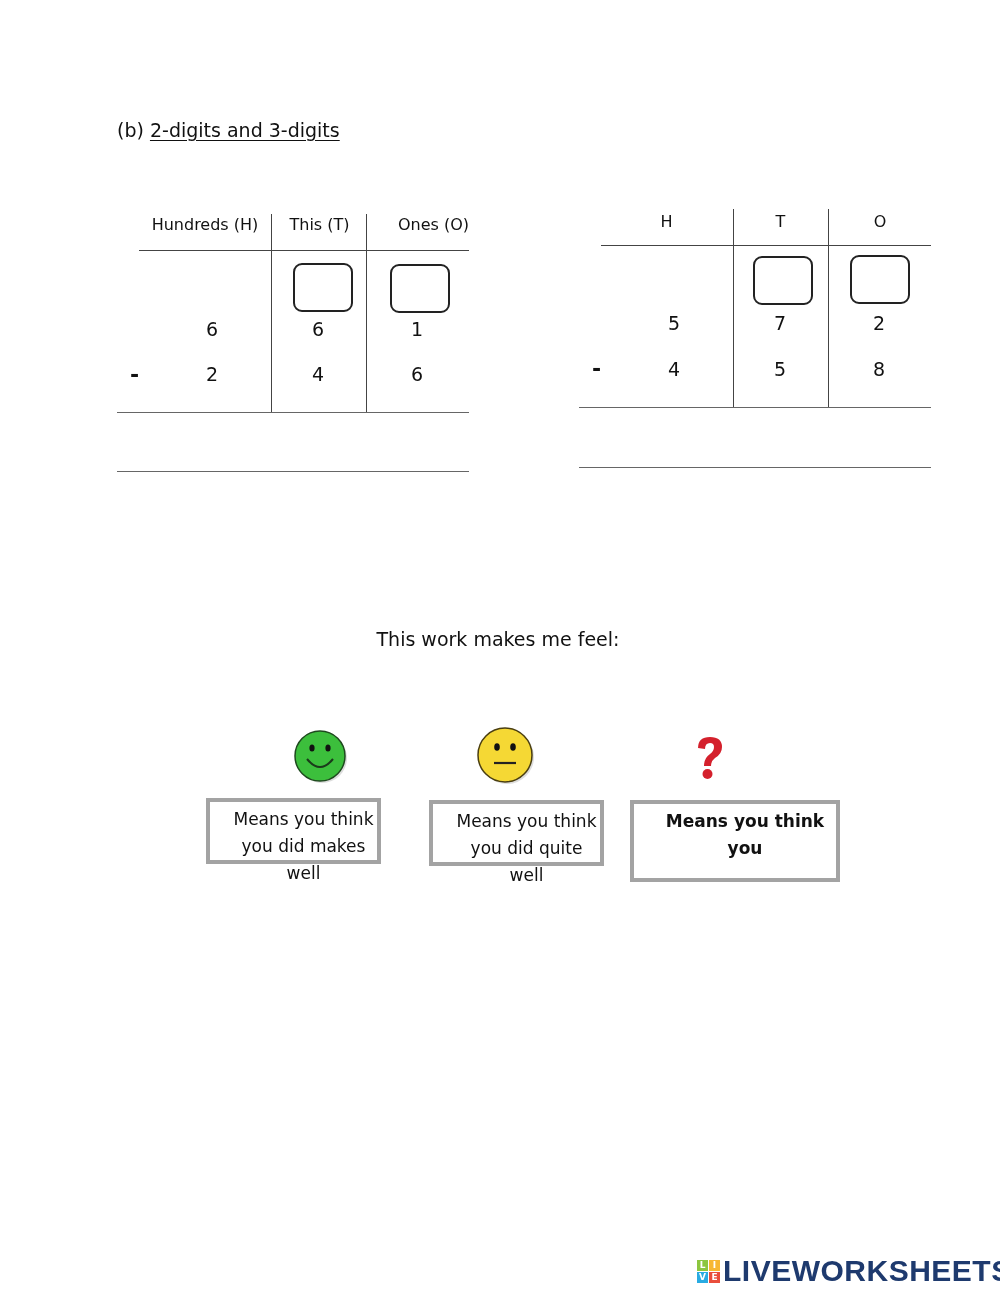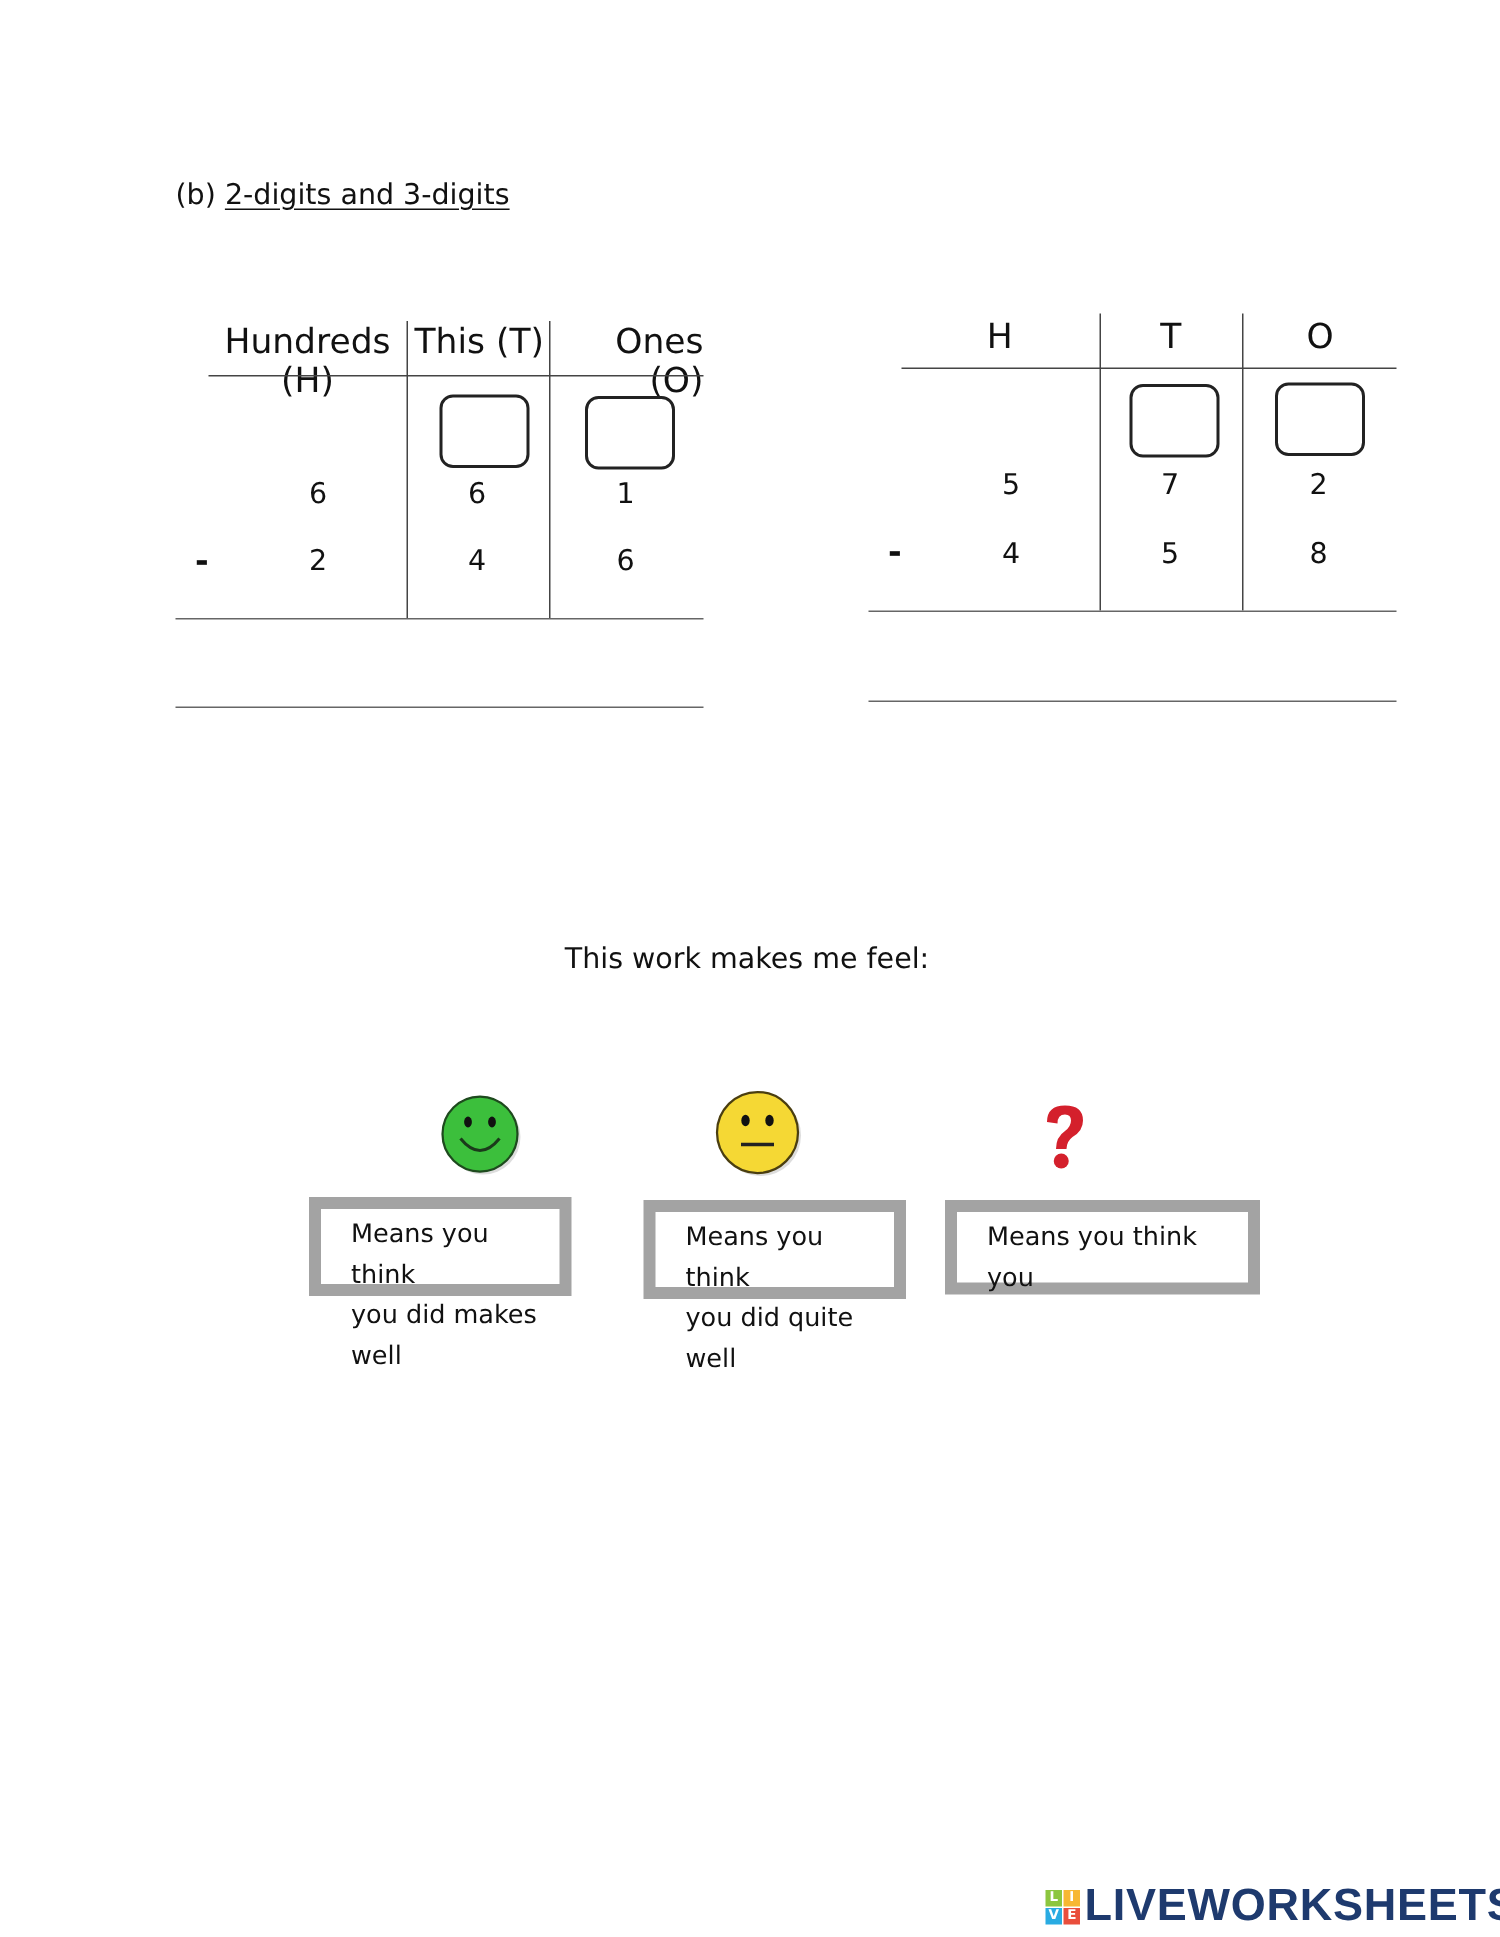--- a/index.html
+++ b/index.html
@@ -3,28 +3,28 @@
 <meta charset="utf-8">
 <style>
   html, body { margin:0; padding:0; background:#ffffff; }
   body { width:1000px; height:1291px; position:relative; overflow:hidden;
          font-family:"DejaVu Sans", sans-serif; color:#111; }
   .abs { position:absolute; }
   .heading { left:117px; top:119px; font-size:19px; }
   .heading .u { text-decoration:underline; text-underline-offset:3px; }
   .hline { position:absolute; height:0; border-top:1.5px solid #444; }
   .vline { position:absolute; width:0; border-left:1.5px solid #444; }
-  .colhdr { position:absolute; font-size:23px; text-align:center; }
+  .colhdr { position:absolute; font-size:16px; text-align:center; }
   .digit { position:absolute; font-size:19px; text-align:center; width:40px; }
   .box { position:absolute; border:2px solid #222; border-radius:9px; background:#fff; }
   .minus { position:absolute; font-size:22px; font-weight:bold; }
   .feel { position:absolute; left:0; width:1000px; top:628px; text-align:center; font-size:19px; margin-left:-2px; }
   .face { position:absolute; }
-  .card { position:absolute; border:8px solid #a3a3a3; background:#fff; font-size:17px;
-          text-align:left; line-height:27px; padding-top:4px; box-sizing:border-box;padding-left:20px; }
+  .card { position:absolute; border:4px solid #a3a3a3; background:#fff; font-size:17px;
+          text-align:center; line-height:27px; padding-top:4px; box-sizing:border-box;padding-left:20px; }
   .logo { position:absolute; left:697px; top:1254px; display:flex; align-items:center; }
   .logo .tiles { display:grid; grid-template-columns:11px 11px; grid-gap:1px; margin-right:3px; }
   .logo .tile { width:11px; height:11px; font-size:9px; font-weight:bold; color:#fff;
                 display:flex; align-items:center; justify-content:center; line-height:1; }
   .logo .word { font-family:"Liberation Sans", sans-serif; font-weight:bold; font-size:30px;
                 color:#1e3a6e; letter-spacing:0.5px; }
 </style>
 </head>
 <body>
 
@@ -109,21 +109,21 @@
 </svg>
 
 <div class="card" style="left:206px; top:798px; width:175px; height:66px;">
   <div>Means you think</div>
   <div>you did makes well</div>
 </div>
 <div class="card" style="left:429px; top:800px; width:175px; height:66px;">
   <div>Means you think</div>
   <div>you did quite well</div>
 </div>
-<div class="card" style="left:630px; top:800px; width:210px; height:63px;">
+<div class="card" style="left:630px; top:800px; width:210px; height:82px;font-weight:bold;">
   <div>Means you think you</div>
 </div>
 
 <div class="logo">
   <div class="tiles">
     <div class="tile" style="background:#8cc63f;">L</div>
     <div class="tile" style="background:#f7b733;">I</div>
     <div class="tile" style="background:#29abe2;">V</div>
     <div class="tile" style="background:#e94e3c;">E</div>
   </div>

